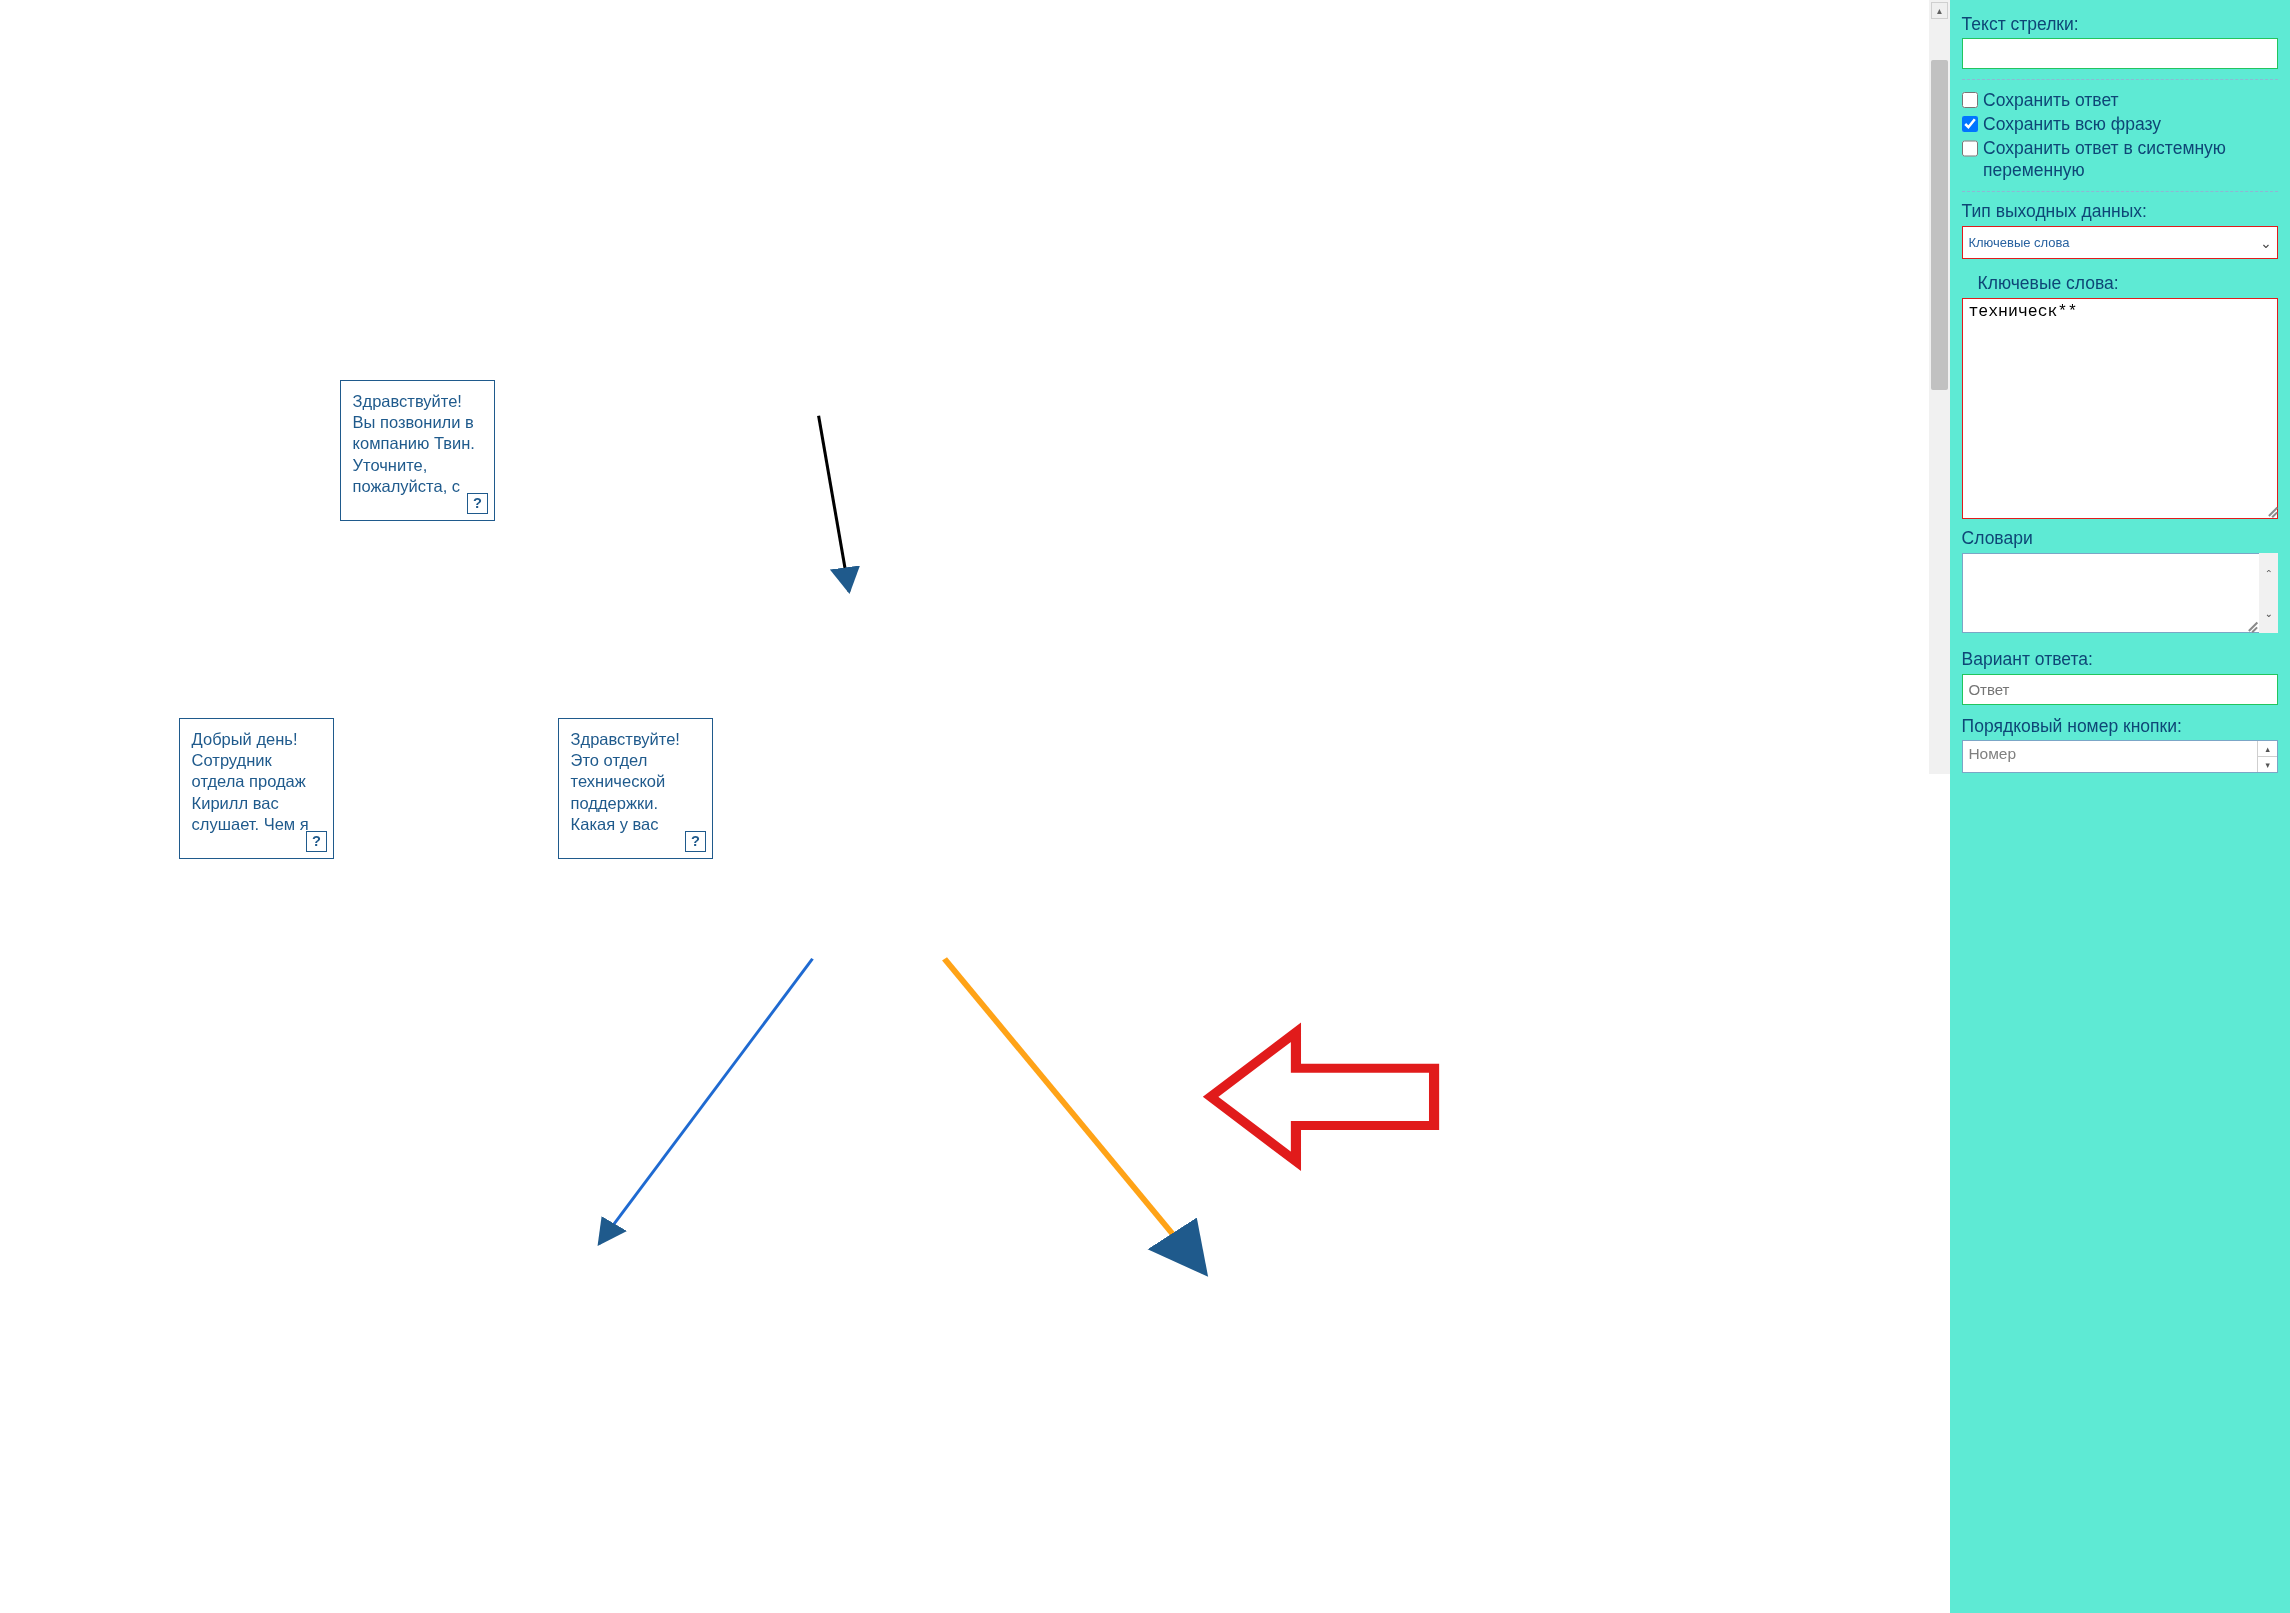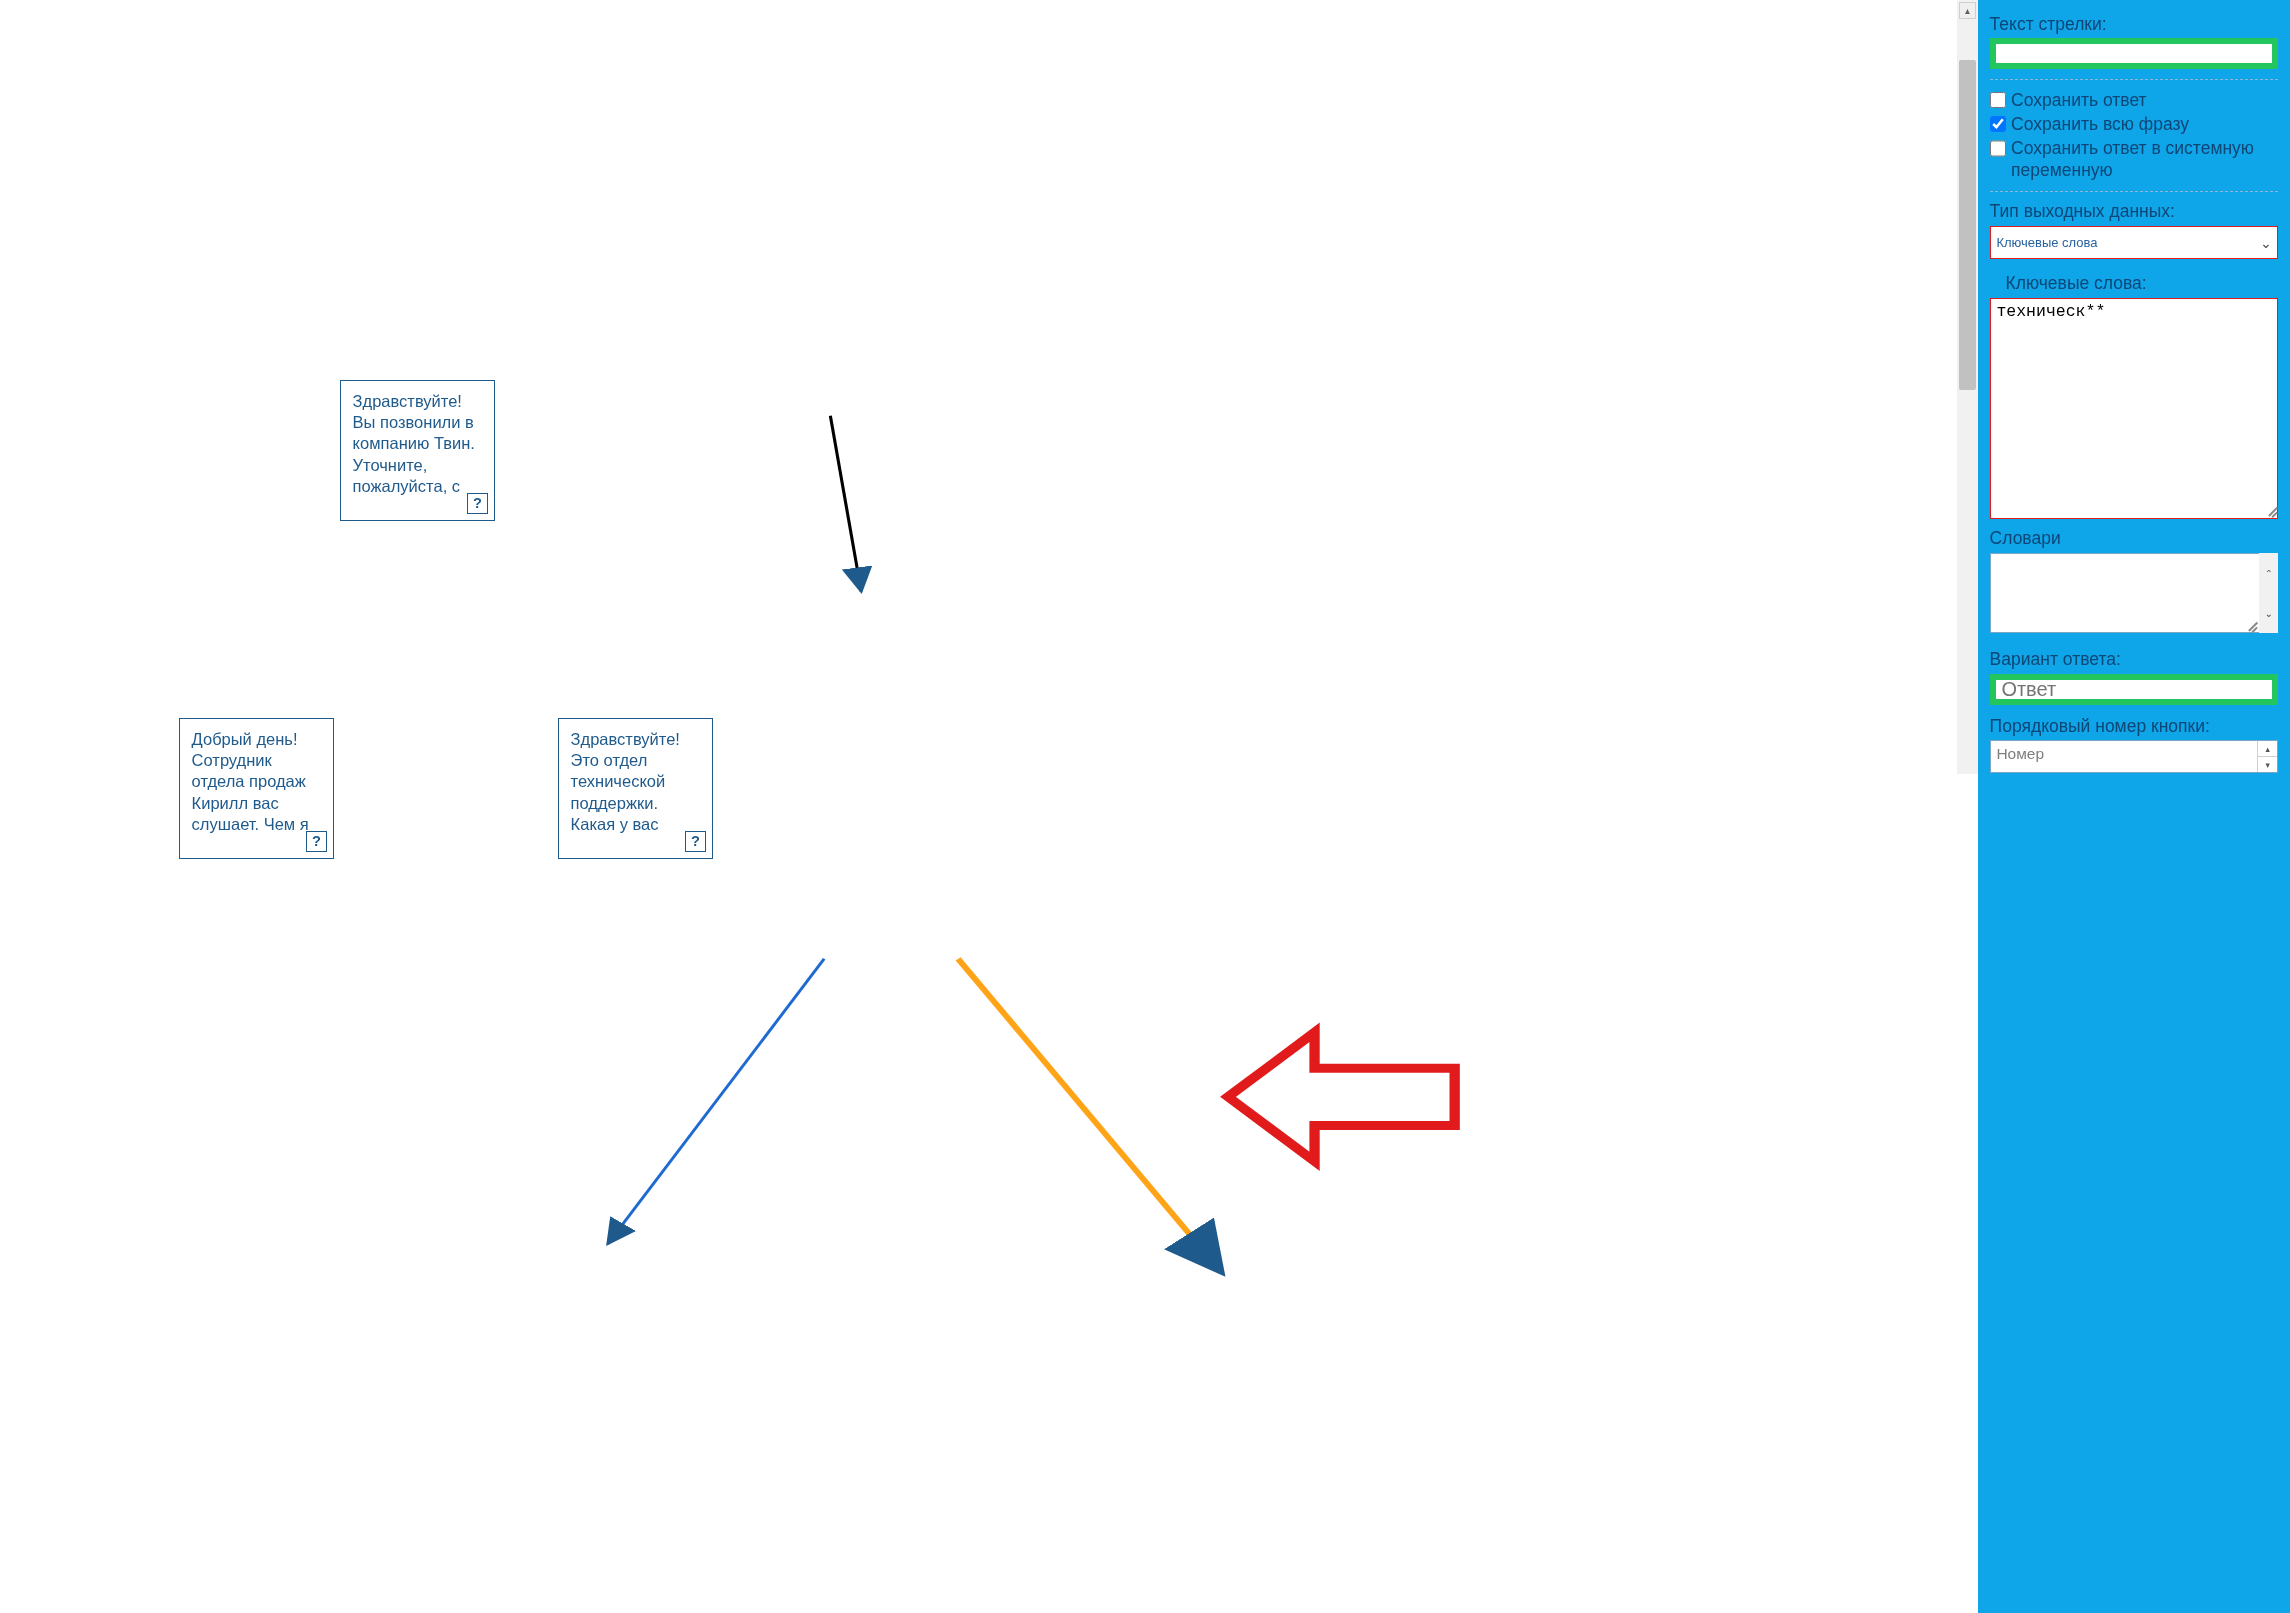--- a/index.html
+++ b/index.html
@@ -50,41 +50,41 @@
     position: absolute;
     left: 1.9px;
     top: 60px;
     width: 17.5px;
     height: 330px;
     background: #c1c1c1;
     border-radius: 1.9px;
   }
 
   .side-panel {
-    width: 312px;
+    width: 340px;
     flex-shrink: 0;
-    background: #0ea5e9;
+    background: #5eead4;
     padding: 7.8px 11.6px 19.4px 11.6px;
     box-sizing: border-box;
     overflow-y: auto;
     font-size: 17.5px;
     color: #0e4676;
   }
   .field-label {
     margin: 5.8px 0 3.9px 0;
     font-size: 17.5px;
   }
   .text-input {
     width: 100%;
     box-sizing: border-box;
-    border: 6px solid #22c55e;
+    border: 1px solid #22c55e;
     background: #ffffff;
     height: 31px;
     padding: 3.9px 5.8px;
-    font-size: 20px;
+    font-size: 15px;
     color: #606060;
   }
   .text-input.placeholder { color: #808080; }
   .dashed-sep {
     border: none;
     border-top: 1.9px dashed #8fb6d4;
     margin: 9.7px 0;
   }
   .check-row {
     display: flex;

